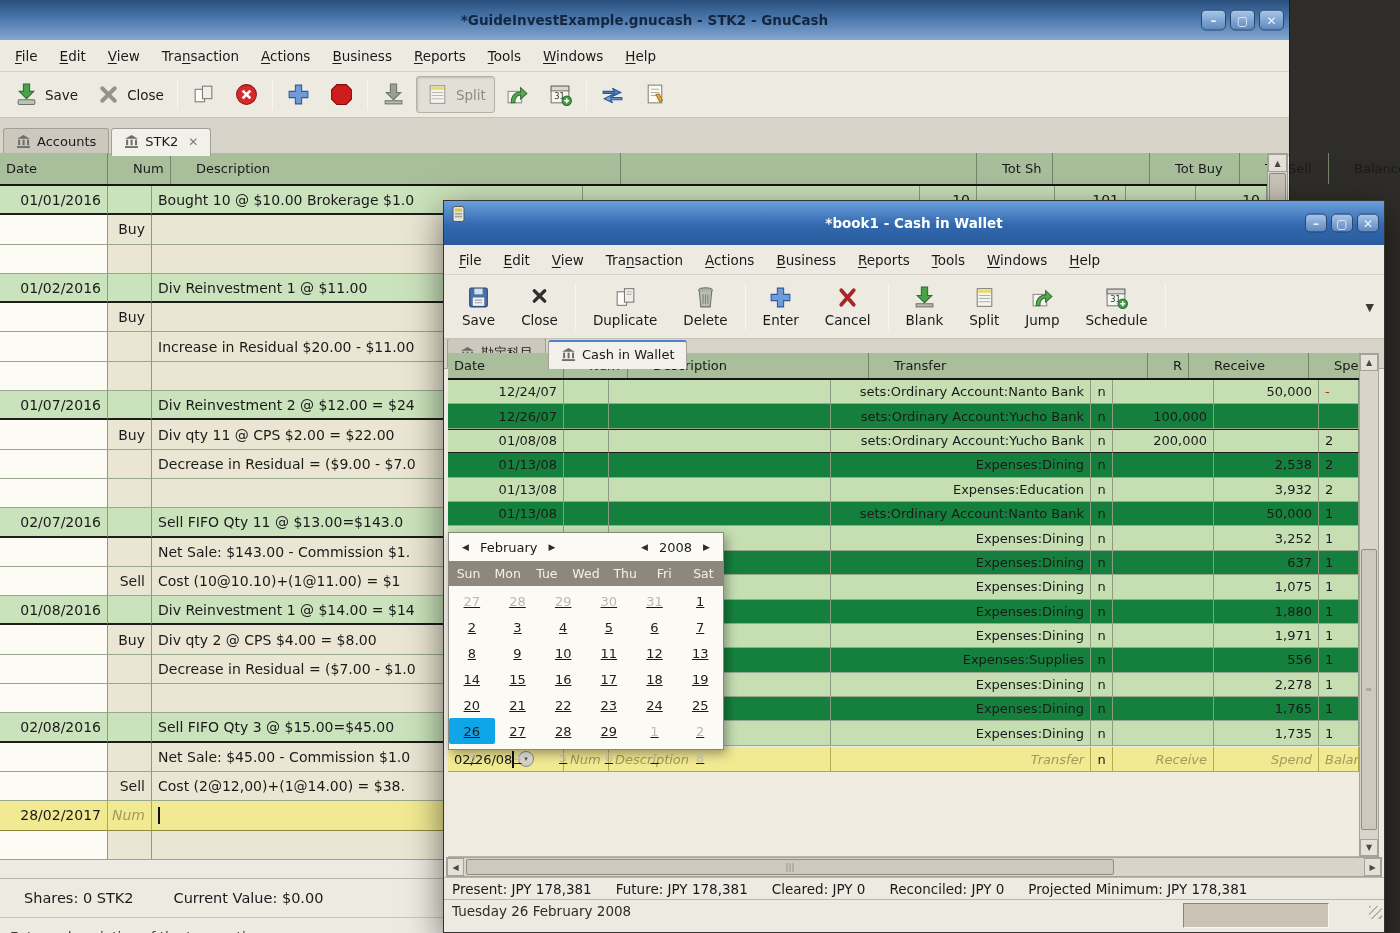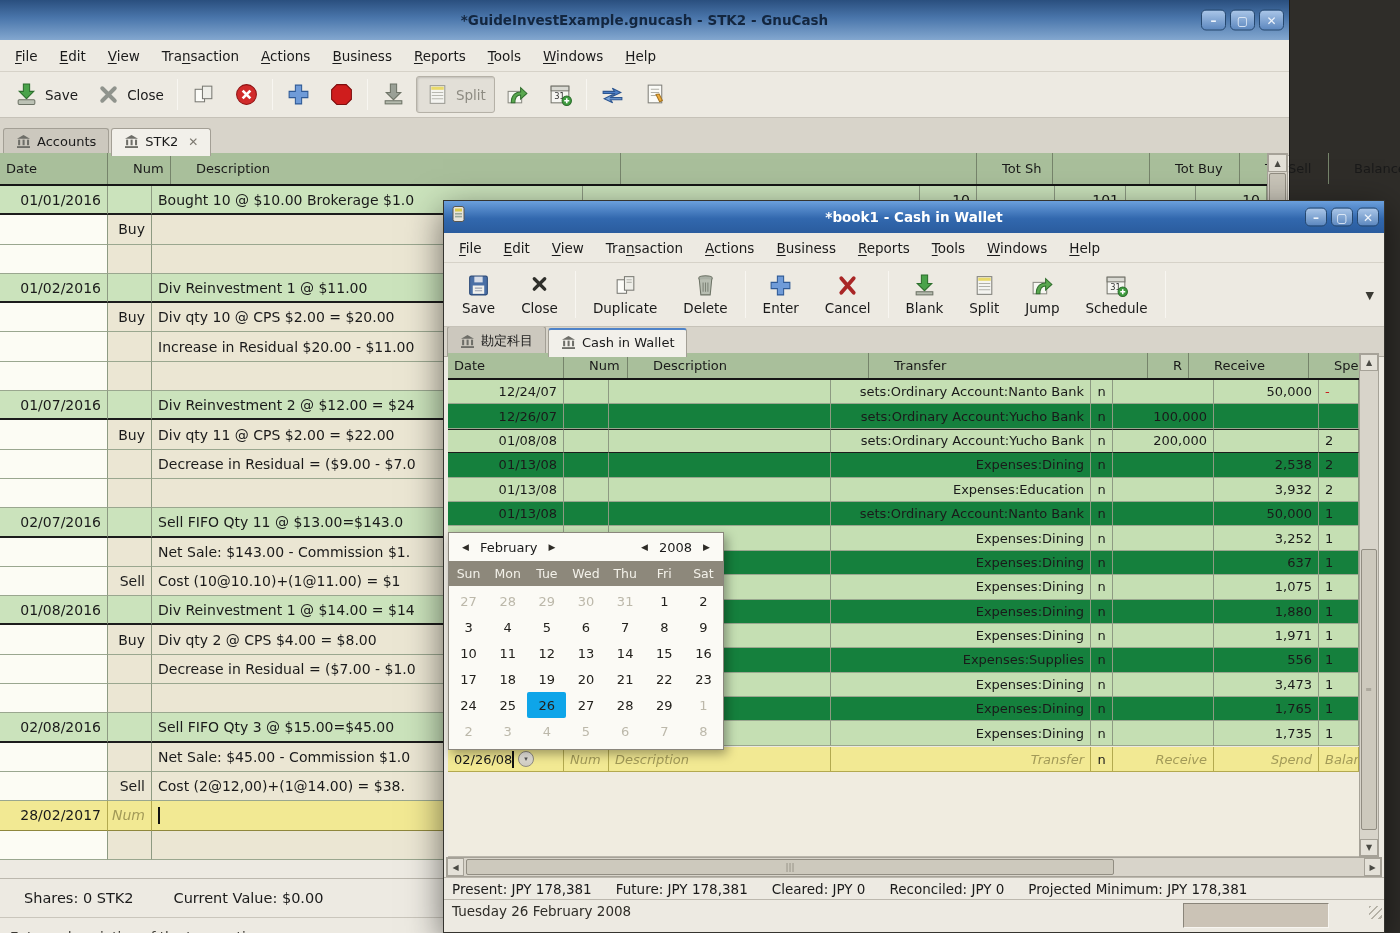--- a/index.html
+++ b/index.html
@@ -61,21 +61,21 @@
   #bg-vscroll .thumb { margin:1px; height:70px; background:#c9c5b9; border:1px solid #918d82; border-radius:2px; }
   #bg-status { position:absolute; left:0; width:1289px; top:878px; height:38px; border-top:1px solid #bcb8ae;
                background:#edeae2; display:flex; align-items:center; gap:40px; padding-left:24px; font-size:14.5px; }
   #bg-hint { position:absolute; left:0; width:1289px; top:917px; height:16px; border-top:1px solid #cac6bc;
              background:#edeae2; overflow:hidden; }
   #bg-hint span { display:block; margin:11px 0 0 10px; font-size:13.5px; color:#3c3a34; }
 
   
   #fg-win { left:443px; top:200px; width:942px; height:733px; border:1px solid #35342f;
             box-shadow:0 10px 34px rgba(0,0,0,.55); z-index:10; }
-  #fg-win .titlebar { height:32px; background:linear-gradient(180deg,#6ba0dd 0%,#3268ae 55%,#2a5c9e 100%); }
+  #fg-win .titlebar { height:44px; background:linear-gradient(180deg,#6ba0dd 0%,#3268ae 55%,#2a5c9e 100%); }
   #fg-win .title-text { color:#fff; font-weight:bold; font-size:13.5px; }
   #fg-win .winbtn { width:22px; height:19px; }
   .app-icon { position:absolute; left:6px; top:4px; width:19px; height:19px; }
   #fg-win .menubar { height:30px; border-bottom:1px solid #d6d2c8; }
   #fg-win .toolbar { height:64px; padding:4px 6px; gap:2px; position:relative; }
   .fg-tbtn { display:flex; flex-direction:column; align-items:center; gap:2px; padding:4px 12px; font-size:13.5px; }
   .fg-tbtn svg { width:25px; height:25px; }
   #toolbar-overflow { position:absolute; right:10px; top:26px; font-size:11px; color:#3a3a34; }
   #fg-win .tabbar { height:30px; }
   .fg-grid { display:grid; grid-template-columns:116px 45px 222px 260px 22px 101px 105px 40px; }
@@ -116,21 +116,21 @@
 
   
   #calendar { position:absolute; left:4px; top:331px; width:276px; height:218px; background:#fbfaf5;
               border:1px solid #8a867c; box-shadow:3px 4px 10px rgba(0,0,0,.35); z-index:20; font-size:13px; }
   #cal-nav { display:flex; align-items:center; height:28px; padding:0 8px; }
   .cal-arrow { font-size:9px; color:#2e2c27; padding:0 5px; }
   #cal-month { margin:0 6px; } #cal-year { margin:0 6px; }
   #cal-nav .spring { flex:1; }
   #cal-weekdays { display:grid; grid-template-columns:repeat(7,1fr); background:#8d887b; color:#f3f1e9;
                   height:25px; align-items:center; text-align:center; font-size:12.5px; }
-  #cal-days { display:grid; grid-template-columns:repeat(7,1fr); grid-auto-rows:26px; text-align:center; padding:2px 0; }
+  #cal-days { display:grid; grid-template-columns:repeat(6,1fr); grid-auto-rows:26px; text-align:center; padding:2px 0;text-decoration:underline; }
   .cal-day { display:flex; align-items:center; justify-content:center; color:#23211d; }
   .cal-day.dim { color:#bcb8aa; }
   .cal-day.sel { background:#0ea5e9; border-radius:2px; }
 
   .templesvg path, .templesvg rect { fill:#6e6e68; }
 </style>
 </head>
 <body>
 
 <div id="desktop">
@@ -318,21 +318,20 @@
             <div class="c "></div>
             <div class="c r-al"></div>
             <div class="c "></div>
             <div class="c r-al"></div>
             <div class="c r-al"></div>
             <div class="c r-al"></div>
           </div>
           <div class="bg-row split">
             <div class="c datec r-al"></div>
             <div class="c r-al">Buy</div>
-            <div class="c ">Div qty 10 @ CPS $2.00 = $20.00</div>
             <div class="c "></div>
             <div class="c r-al"></div>
             <div class="c "></div>
             <div class="c r-al"></div>
             <div class="c r-al"></div>
             <div class="c r-al"></div>
           </div>
           <div class="bg-row split">
             <div class="c datec r-al"></div>
             <div class="c r-al"></div>
@@ -817,21 +816,21 @@
             <div class="c r-al">556</div>
             <div class="c ">1</div>
           </div>
           <div class="fg-row green">
             <div class="c r-al"></div>
             <div class="c "></div>
             <div class="c "></div>
             <div class="c r-al">Expenses:Dining</div>
             <div class="c c-al">n</div>
             <div class="c r-al"></div>
-            <div class="c r-al">3,473</div>
+            <div class="c r-al">2,278</div>
             <div class="c ">1</div>
           </div>
           <div class="fg-row pale">
             <div class="c r-al"></div>
             <div class="c "></div>
             <div class="c "></div>
             <div class="c r-al">Expenses:Dining</div>
             <div class="c c-al">n</div>
             <div class="c r-al"></div>
             <div class="c r-al">1,765</div>

